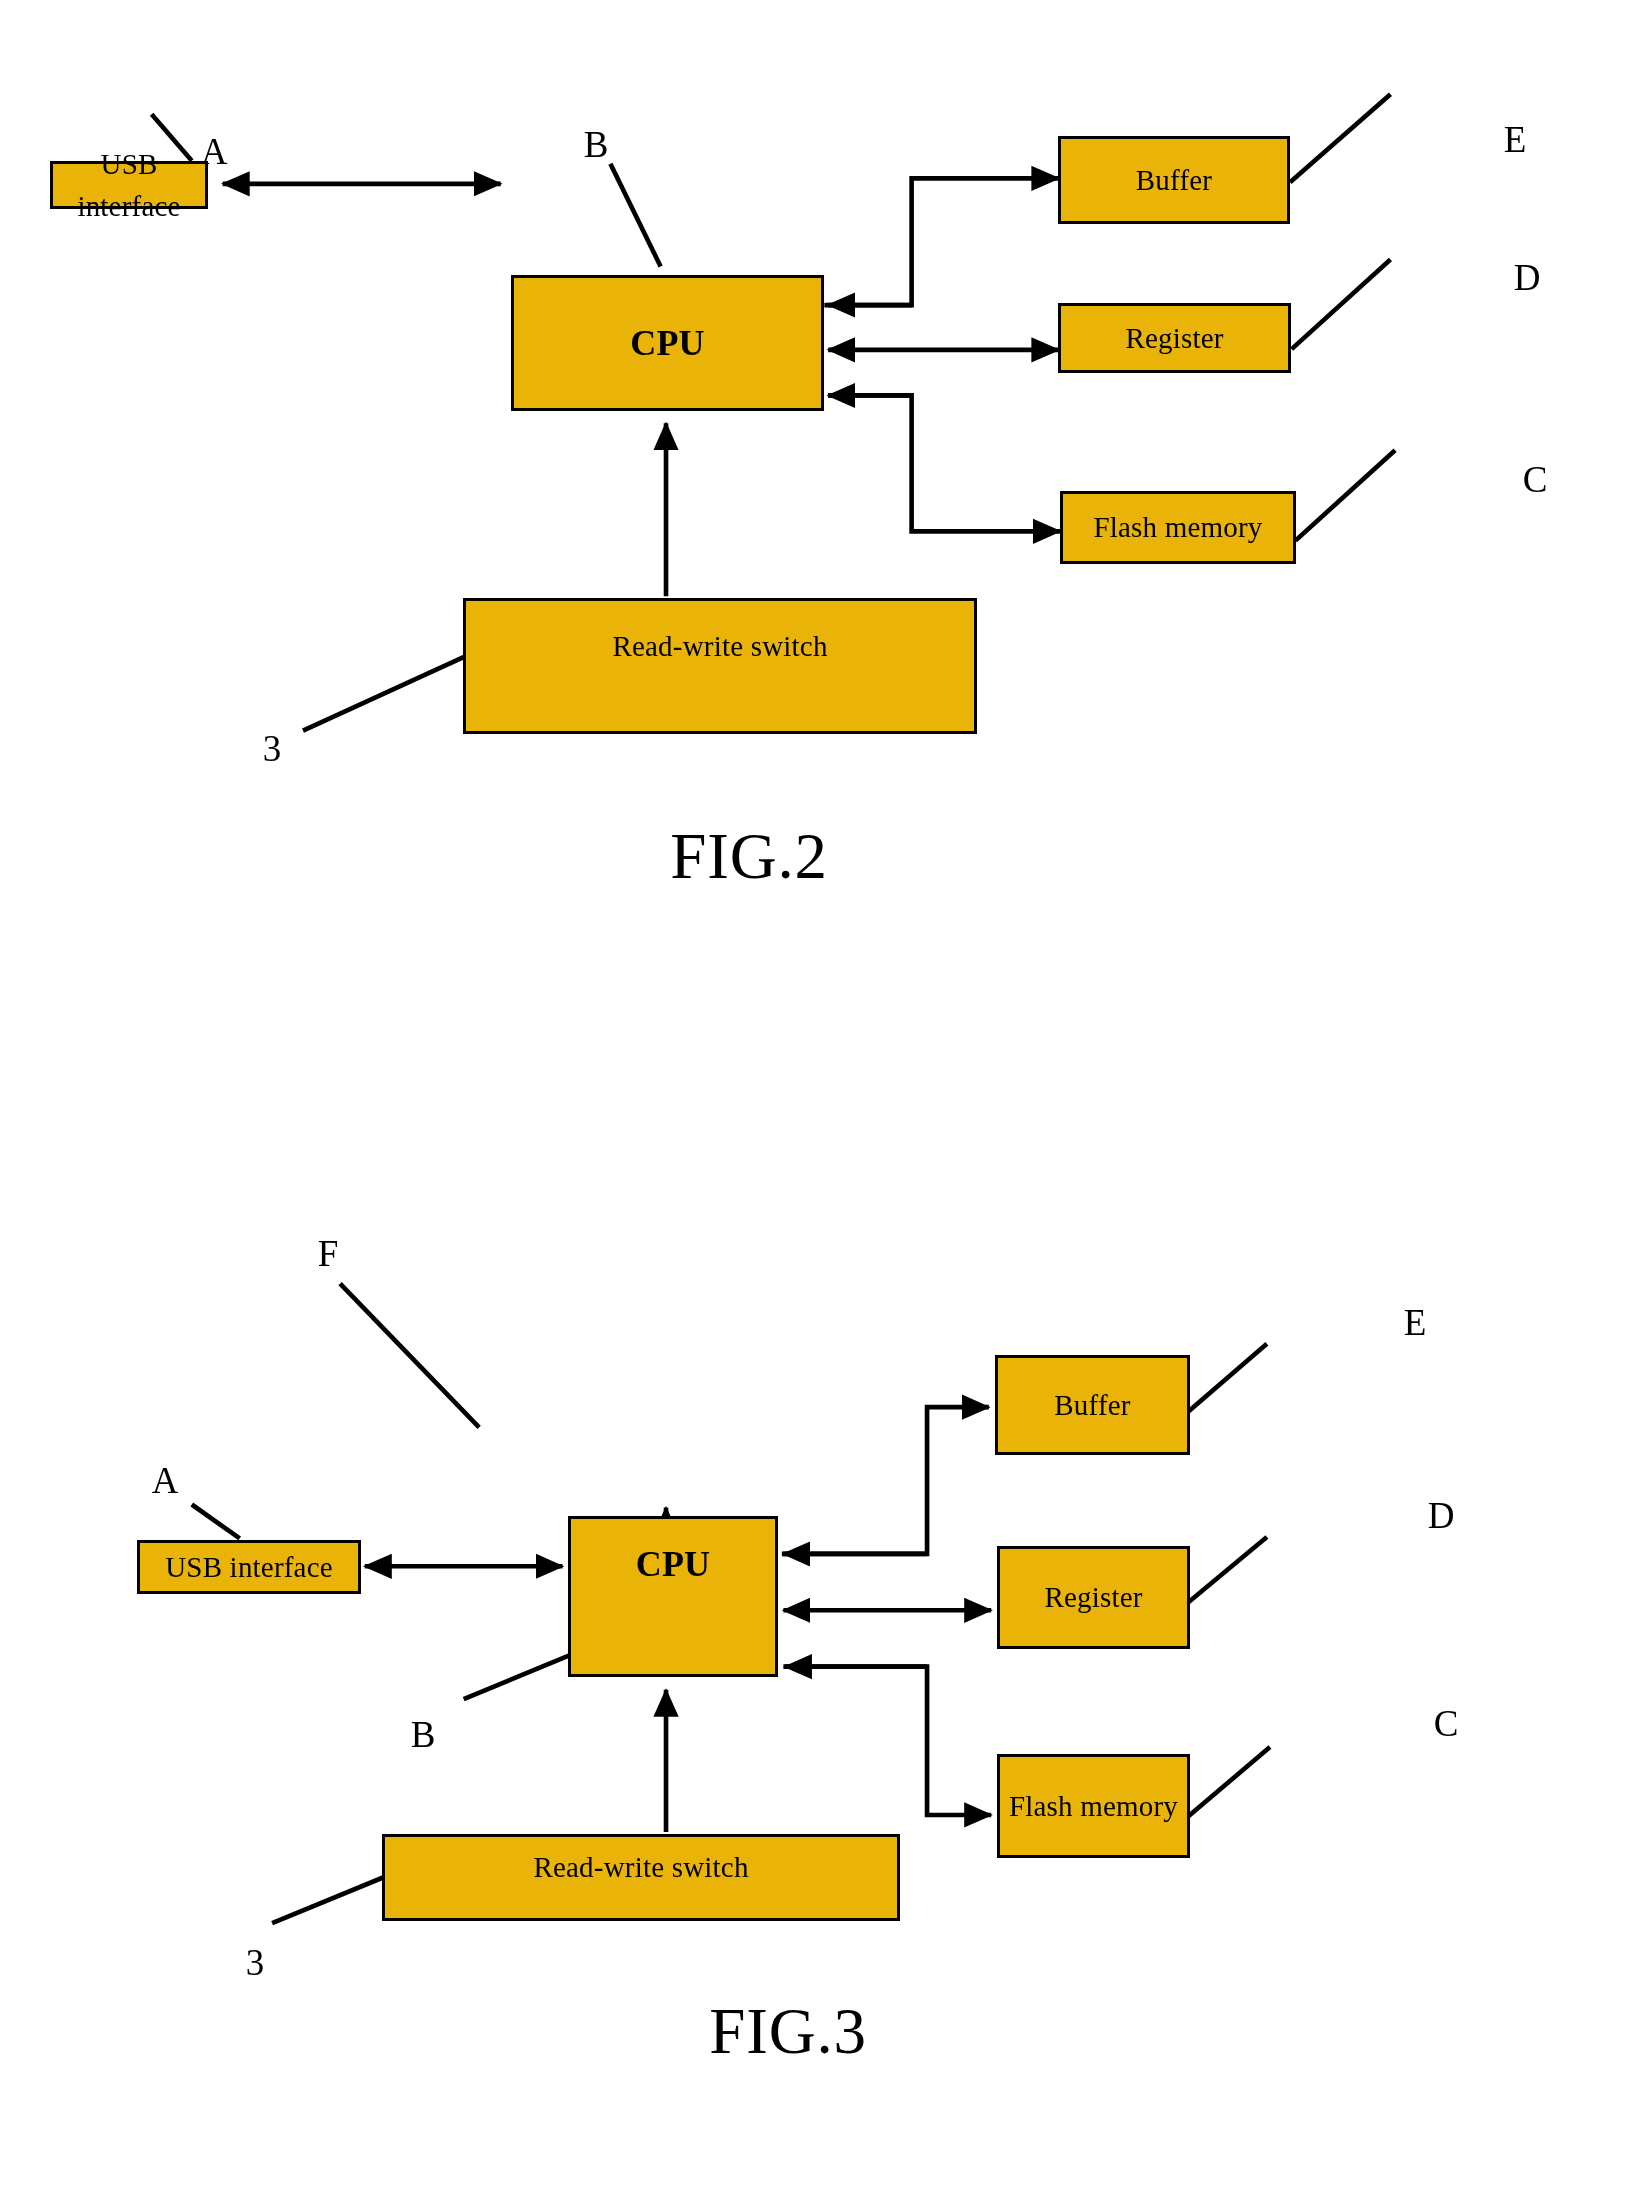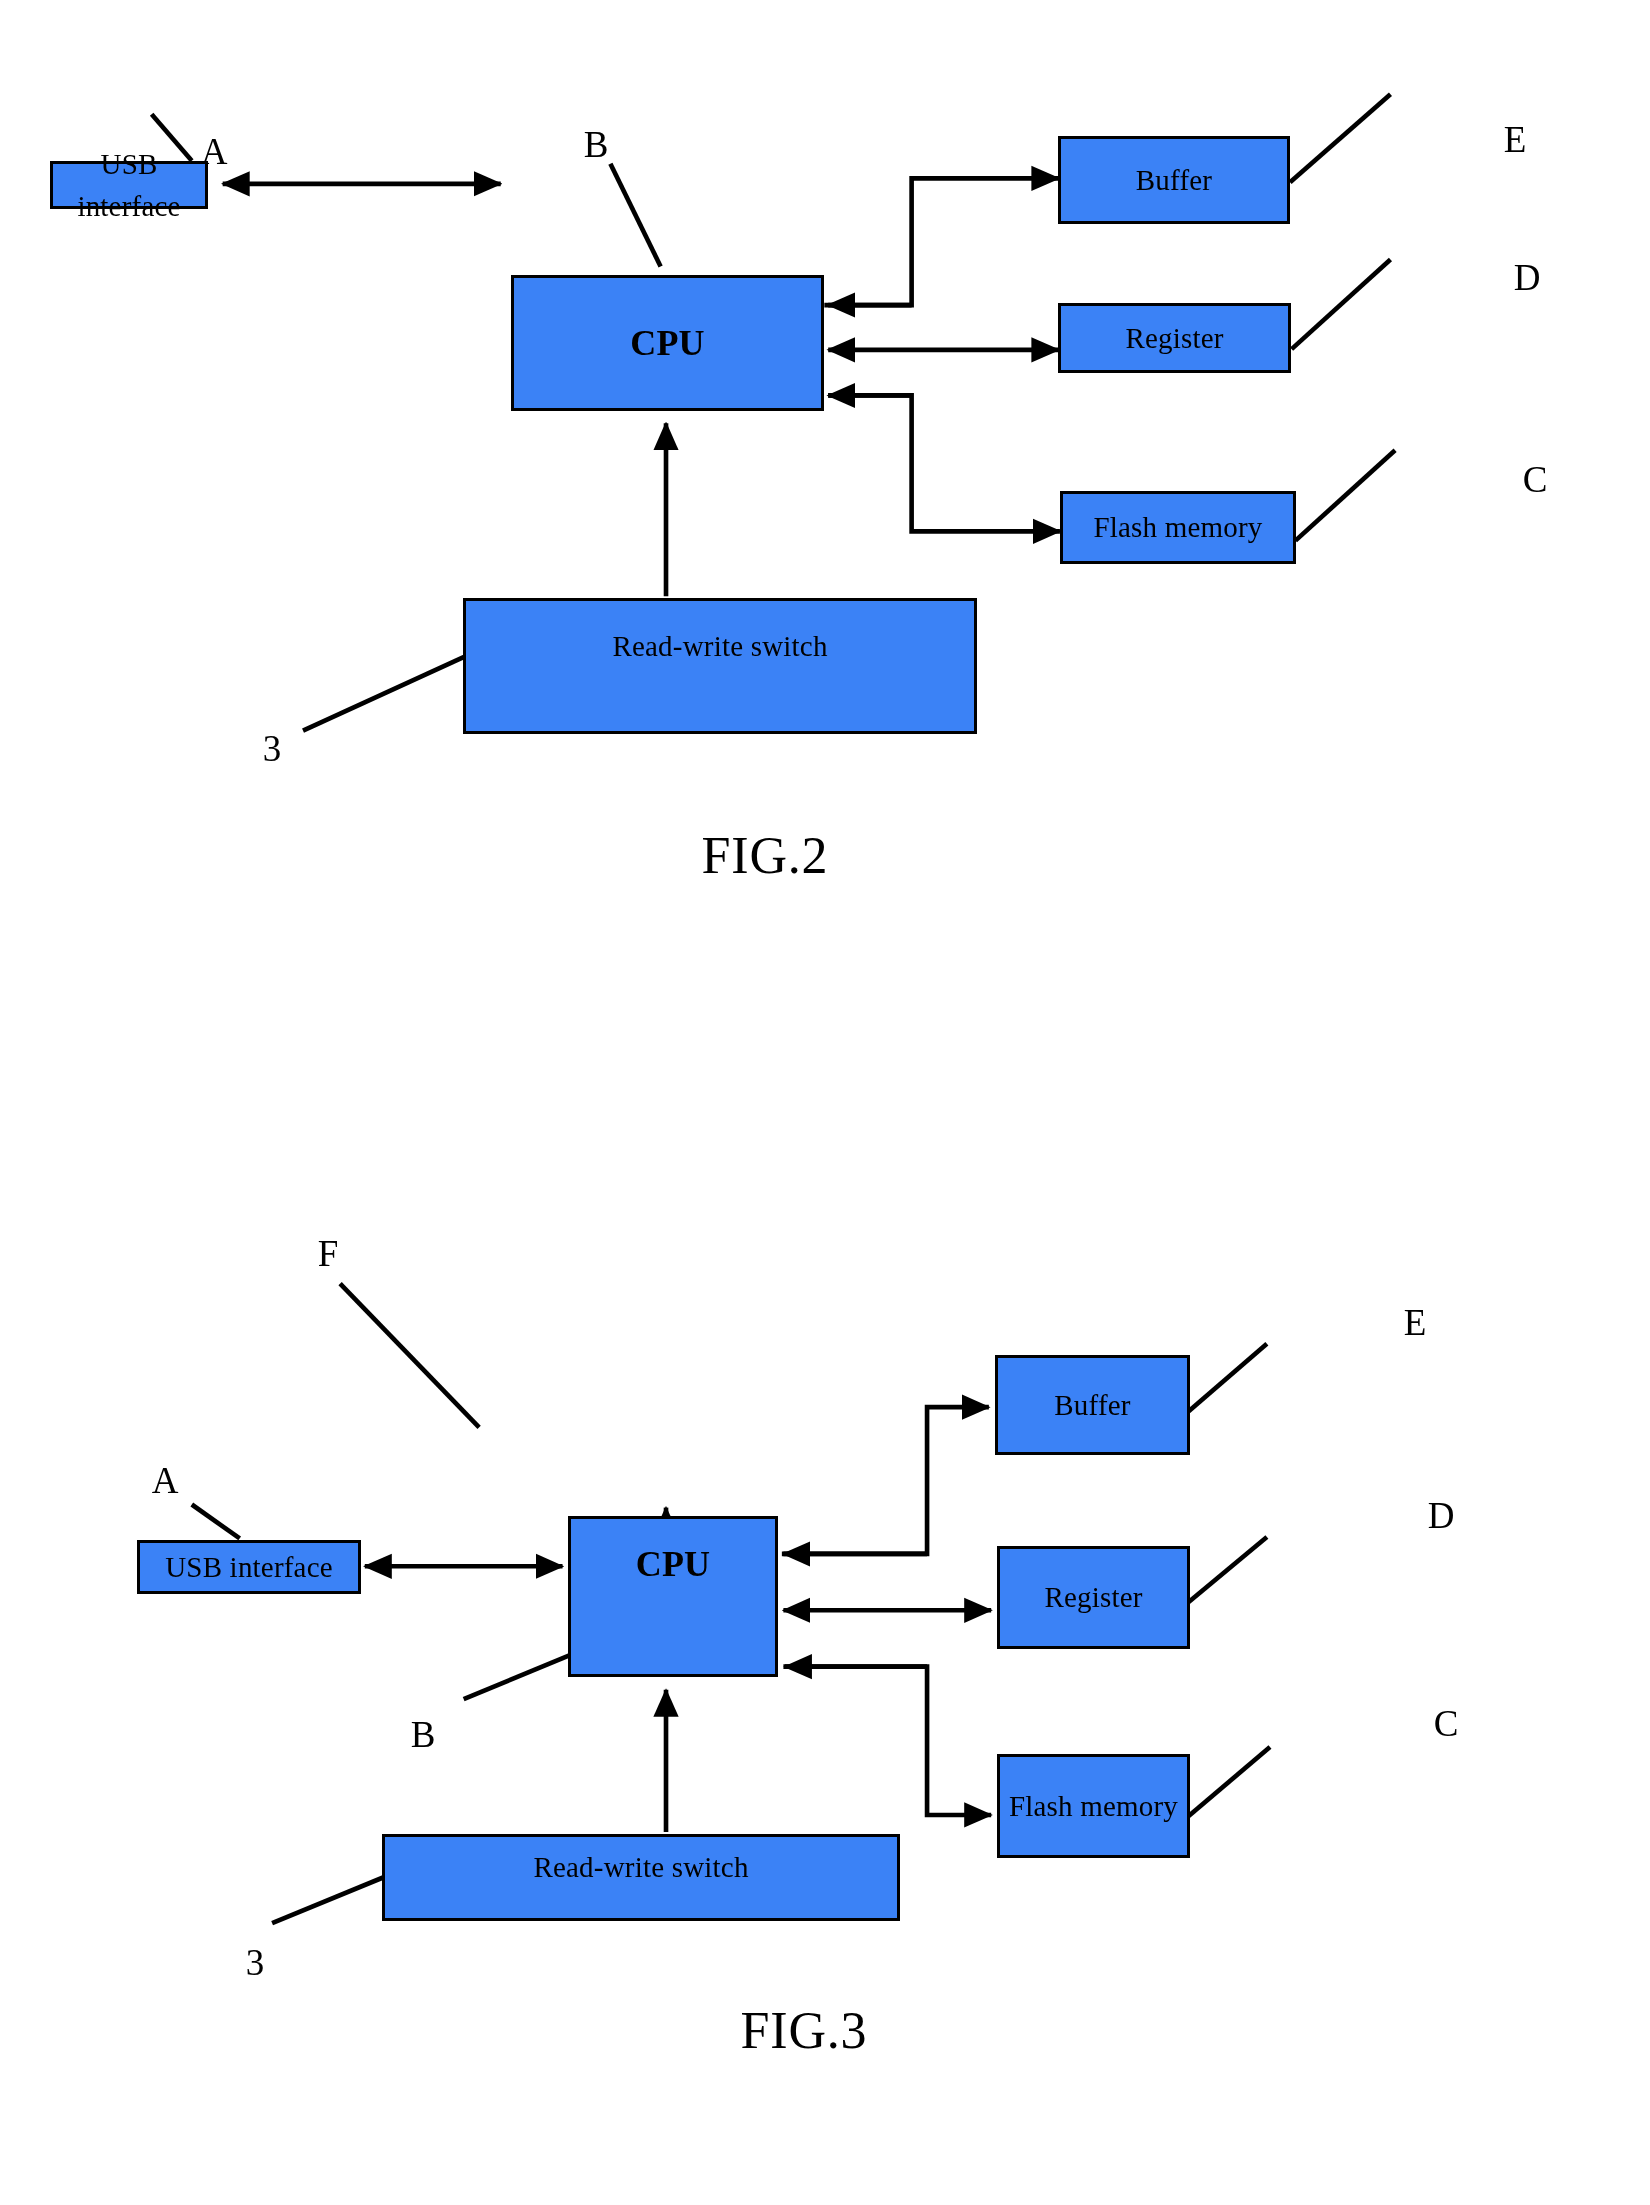--- a/index.html
+++ b/index.html
@@ -26,21 +26,21 @@
     left: 0; top: 0;
     width: 1651px;
     height: 2205px;
     pointer-events: none;
   }
   
   .node-box {
     position: absolute;
     box-sizing: border-box;
     border: 3.1px solid #000000;
-    background: #3b82f6;
+    background: #eab308;
     display: flex;
     align-items: center;
     justify-content: center;
     text-align: center;
     line-height: 1.45;
   }
   .node-label {
     font-family: "Liberation Serif", serif;
     font-size: 29px;
     color: #000;
@@ -57,26 +57,25 @@
     font-family: "Liberation Serif", serif;
     font-size: 37px;
     color: #000;
     line-height: 1;
     white-space: nowrap;
   }
   
   .fig-caption {
     position: absolute;
     font-family: "Liberation Serif", serif;
-    font-size: 52px;
+    font-size: 65px;
     color: #000;
     line-height: 1;
     white-space: nowrap;
     letter-spacing: 0.8px;
-    margin-left: 16px;
   }
 </style>
 </head>
 <body>
 
 <div class="sheet">
 
   <svg class="figure-layer" viewBox="0 0 2137 2855">
     <defs>
       <marker id="arrowR" viewBox="0 0 10 10" refX="9.4" refY="5" markerWidth="6.2" markerHeight="6.2" orient="auto-start-reverse">

